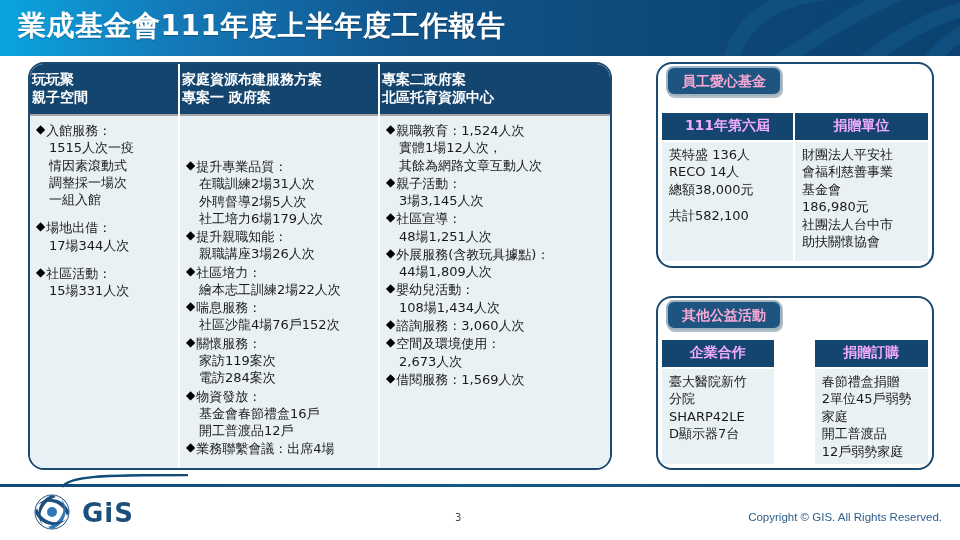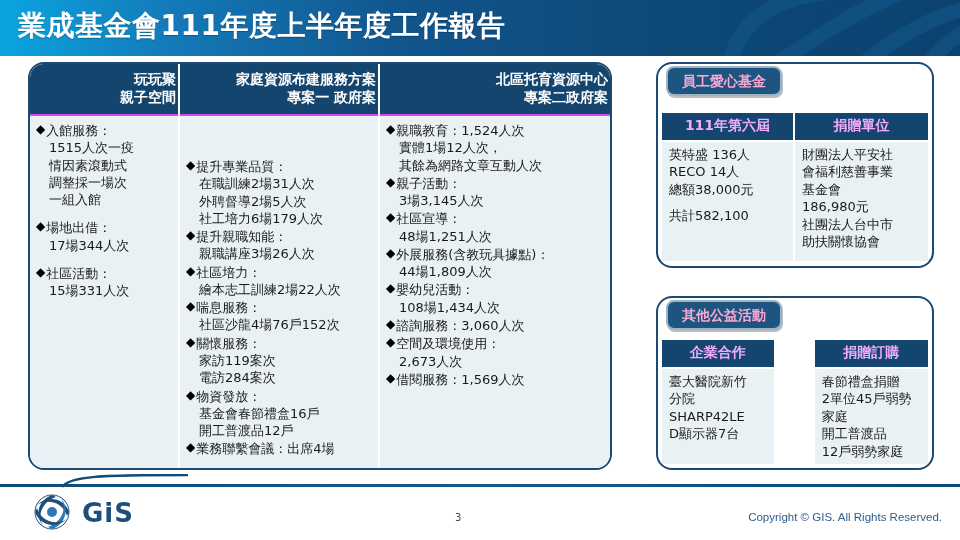--- a/index.html
+++ b/index.html
@@ -32,23 +32,23 @@
   .cols{display:flex;width:100%;height:100%;}
   .col{
     flex:0 0 auto;display:flex;flex-direction:column;background:#e9f1f4;
     border-right:2px solid #ffffff;box-sizing:border-box;
   }
   .col:last-child{border-right:none;}
   .col-a{width:150px;}
   .col-b{width:200px;gap:36px;}
   .col-c{width:230px;}
   .col-head{
-    background:#14456e;color:#ffffff;text-align:right;
+    background:#14456e;color:#ffffff;text-align:left;
     font-size:14px;font-weight:bold;line-height:1.32;
-    padding:6px 2px 7px 2px;border-bottom:2px solid #d946ef;
+    padding:6px 2px 7px 2px;border-bottom:2px solid #a3a3a3;
   }
   .col-head div{white-space:nowrap;}
   .col-body{
     flex:1;padding:6px 4px 4px 6px;color:#1a1a1a;font-size:13px;line-height:1.33;
   }
   .bullet-item{margin-bottom:1px;}
   .bullet-line{display:flex;align-items:flex-start;}
   .dia{flex:0 0 auto;margin-right:1px;font-size:12px;line-height:1.33;color:#000;}
   .btxt{flex:1;}
   .sub{padding-left:13px;}
@@ -204,22 +204,22 @@
             <div class="bullet-item">
               <div class="bullet-line">
                 <span class="dia">◆</span>
                 <span class="btxt">業務聯繫會議：出席4場</span>
               </div>
             </div>
           </div>
         </div>
         <div class="col col-c">
           <div class="col-head">
+            <div>專案二政府案</div>
             <div>北區托育資源中心</div>
-            <div>專案二政府案</div>
           </div>
           <div class="col-body">
             <div class="bullet-item">
               <div class="bullet-line">
                 <span class="dia">◆</span>
                 <span class="btxt">親職教育：1,524人次</span>
               </div>
               <div class="sub">實體1場12人次，</div>
               <div class="sub">其餘為網路文章互動人次</div>
             </div>

